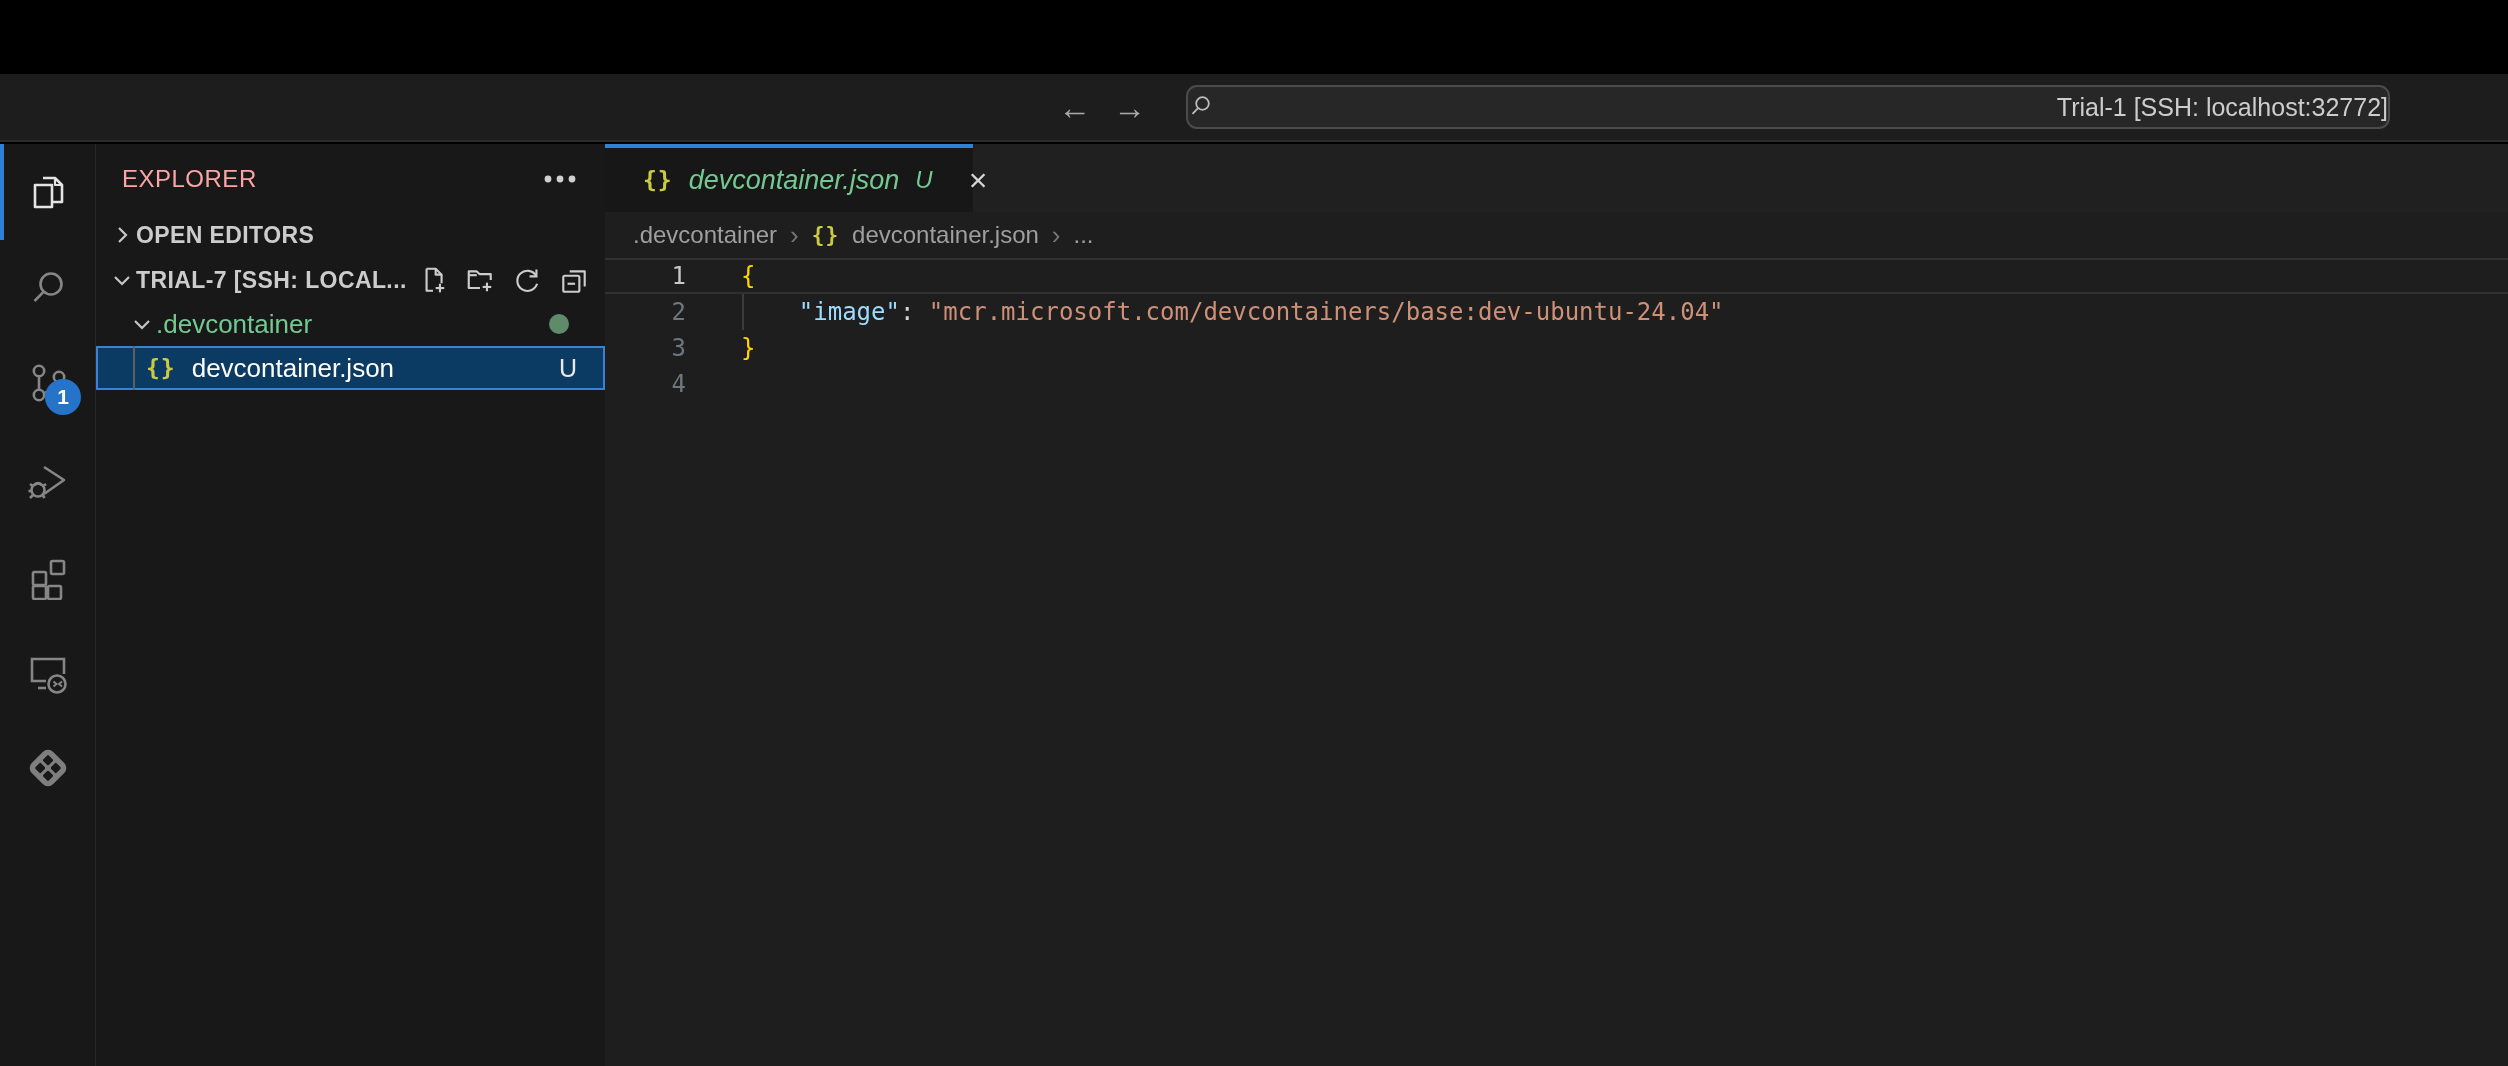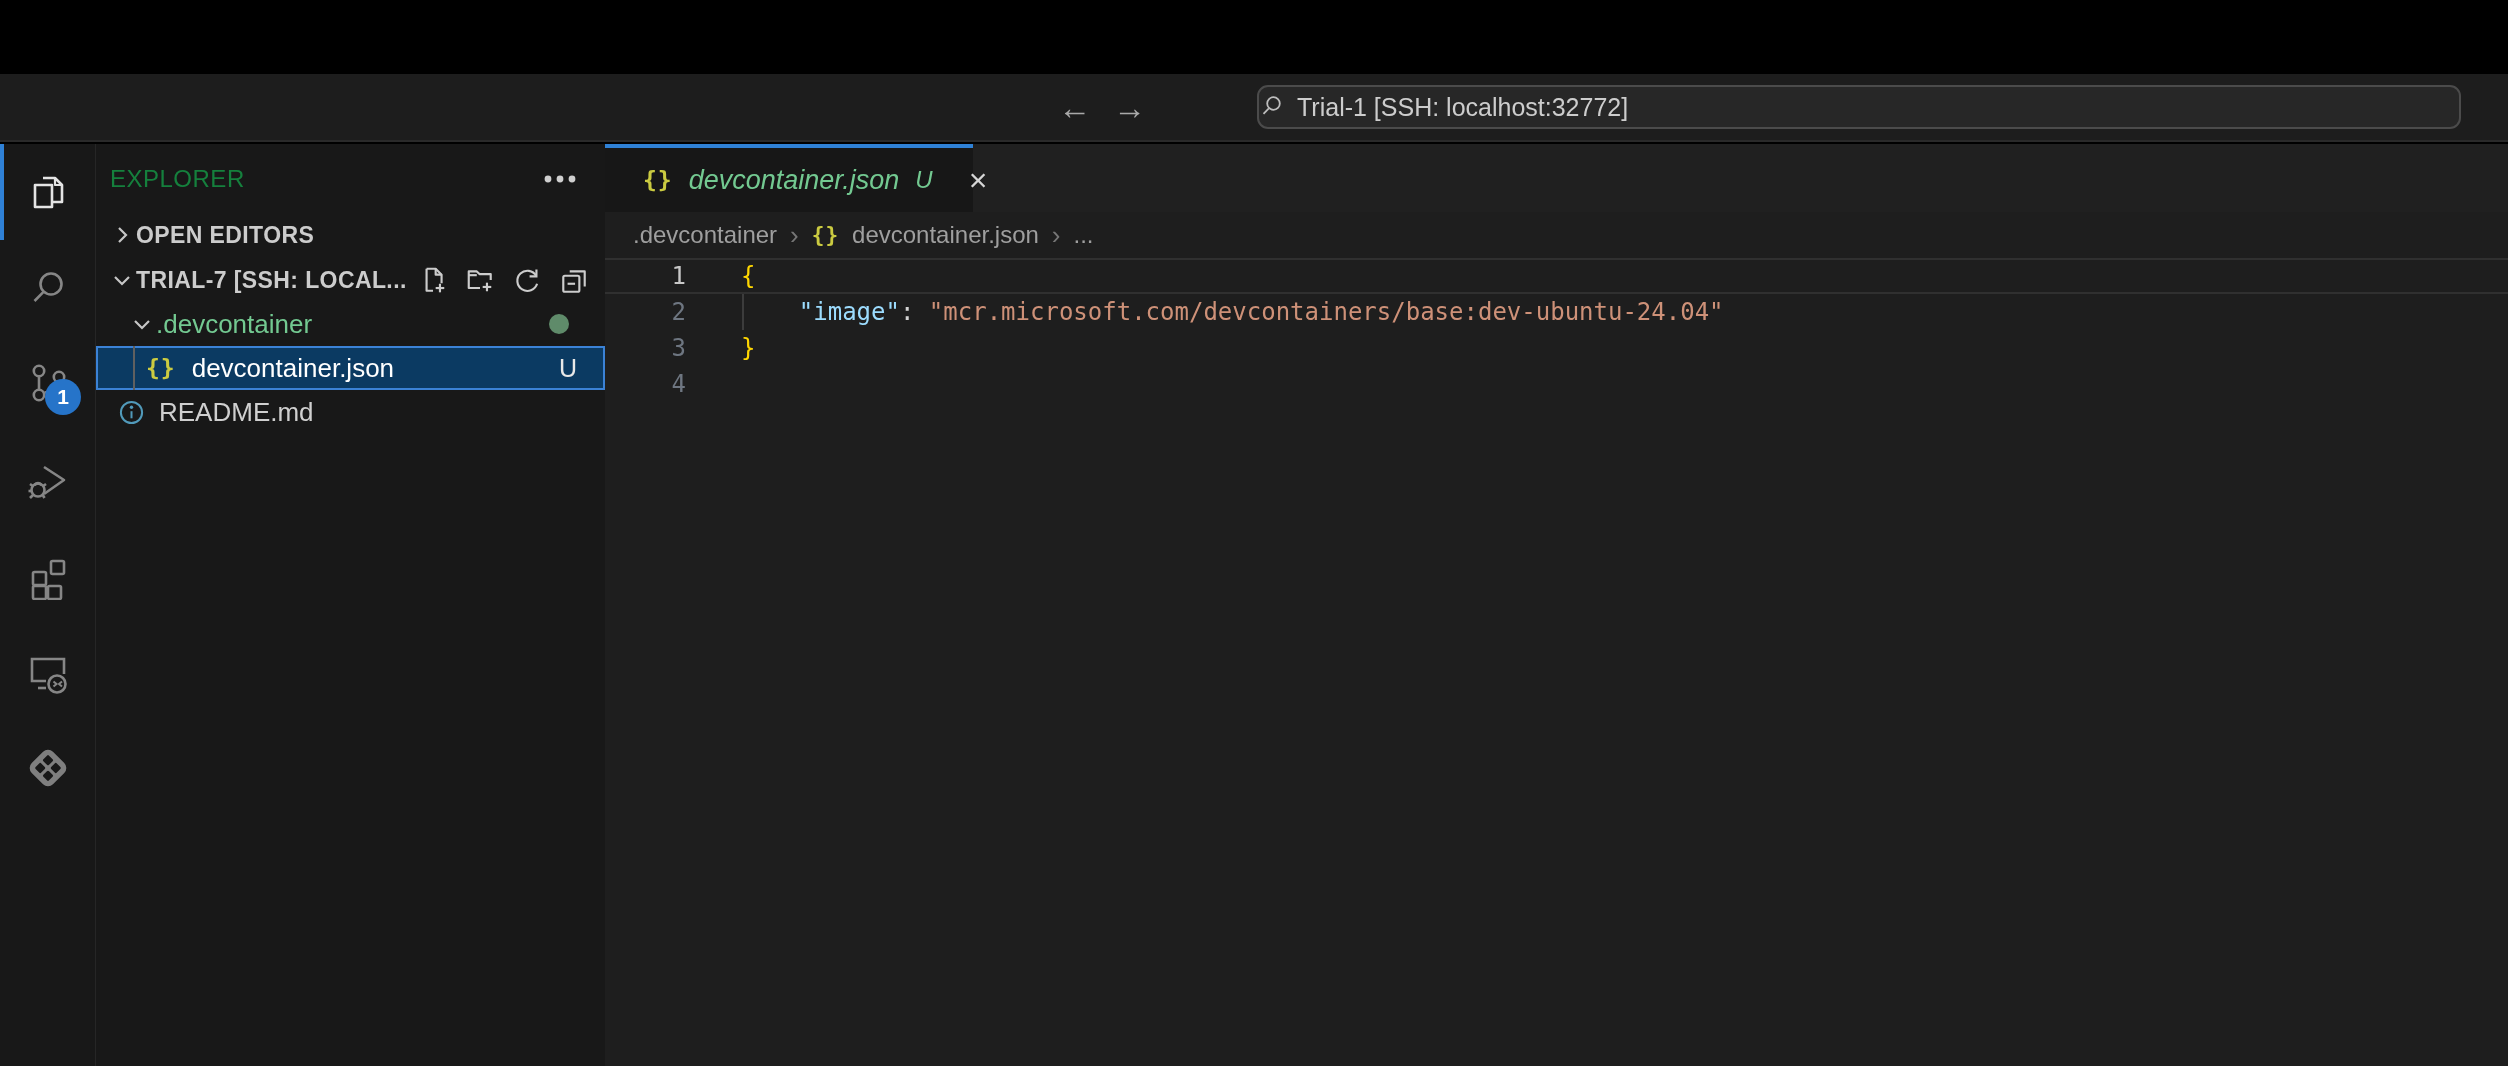--- a/index.html
+++ b/index.html
@@ -5,38 +5,38 @@
   html,body{margin:0;padding:0;background:#000;}
   body{width:2508px;height:1066px;position:relative;overflow:hidden;
        font-family:"Liberation Sans",sans-serif;-webkit-font-smoothing:antialiased;}
   .abs{position:absolute;}
 
   
   .menubar-black{left:0;top:0;width:2508px;height:74px;background:#000;}
   .titlebar{left:0;top:74px;width:2508px;height:68px;background:#1d1d1d;border-bottom:2px solid #2a2a2a;box-sizing:border-box;}
   .nav-arrows{left:1058px;top:74px;height:66px;display:flex;align-items:center;gap:22px;color:#a9a9a9;font-size:33px;}
   .nav-arrows span{line-height:1;cursor:default;}
-  .cmd-center{left:1257px;top:85px;width:1204px;height:44px;background:#272727;border:2px solid #4b4b4b;border-radius:11px;
-              box-sizing:border-box;display:flex;align-items:center;justify-content:flex-start;gap:12px;color:#cdcdcd;font-size:25px;}
+  .cmd-center{left:1186px;top:85px;width:1204px;height:44px;background:#272727;border:2px solid #4b4b4b;border-radius:11px;
+              box-sizing:border-box;display:flex;align-items:center;justify-content:space-between;gap:12px;color:#cdcdcd;font-size:25px;}
   .cmd-center svg{flex:0 0 auto;}
 
   
   .activitybar{left:0;top:144px;width:96px;height:922px;background:#181818;}
   .activitybar::after{content:"";position:absolute;right:0;top:0;bottom:0;width:1px;background:#262626;}
   .act-item{position:absolute;left:0;width:96px;height:96px;display:flex;align-items:center;justify-content:center;color:#868686;}
   .act-item svg{display:block;}
   .act-item.active{color:#e4e4e4;}
   .act-item.active::before{content:"";position:absolute;left:0;top:0;bottom:0;width:4px;background:#2f81d6;}
   .act-badge{position:absolute;right:15px;bottom:17px;width:36px;height:36px;border-radius:50%;background:#2674c9;
              color:#fff;font-size:21px;font-weight:700;display:flex;align-items:center;justify-content:center;}
 
   
   .sidebar{left:96px;top:144px;width:509px;height:922px;background:#181818;}
   .sb-header{position:absolute;left:0;top:0;width:509px;height:70px;display:flex;align-items:center;}
-  .sb-title{margin-left:14px;font-size:24px;color:#15803d;letter-spacing:.5px;}
+  .sb-title{margin-left:26px;font-size:24px;color:#fca5a5;letter-spacing:.5px;}
   .sb-more{position:absolute;right:28px;top:0;height:70px;display:flex;align-items:center;color:#cfcfcf;}
   .row{position:absolute;left:0;width:509px;height:44px;display:flex;align-items:center;color:#cccccc;font-size:26px;box-sizing:border-box;}
   .row .chev{display:flex;width:28px;flex:0 0 28px;justify-content:center;color:#c6c6c6;}
   .sec-label{font-weight:700;font-size:23px;letter-spacing:.4px;white-space:nowrap;}
   .row-openeditors{top:69px;padding-left:12px;}
   .row-workspace{top:114px;padding-left:12px;}
   .ws-actions{position:absolute;right:16px;top:0;height:44px;display:flex;align-items:center;gap:17px;color:#cccccc;}
   .ws-actions .act-btn{display:flex;}
   .row-folder{top:158px;padding-left:32px;color:#73c991;}
   .git-dot{position:absolute;right:36px;top:12px;width:20px;height:20px;border-radius:50%;background:#5f8b6a;}
@@ -245,30 +245,20 @@
     <span class="git-dot"></span>
   </div>
 
   <div class="row row-selected">
     <span class="indent-guide-tree"></span>
     <span class="json-glyph">{}</span>
     <span class="sel-label">devcontainer.json</span>
     <span class="git-letter">U</span>
   </div>
 
-  <div class="row row-readme">
-    <span class="file-ico">
-      <svg width="27" height="27" viewBox="0 0 27 27" fill="none" stroke="#519aba" stroke-width="2">
-        <circle cx="13.5" cy="13.5" r="10.6"></circle>
-        <line x1="13.5" y1="12.2" x2="13.5" y2="19.3"></line>
-        <circle cx="13.5" cy="8.2" r="1.7" fill="#519aba" stroke="none"></circle>
-      </svg>
-    </span>
-    <span>README.md</span>
-  </div>
 </div>
 
 <div class="abs editorarea">
   <div class="tabstrip">
     <div class="tab">
       <span class="json-glyph">{}</span>
       <span class="tab-label">devcontainer.json</span>
       <span class="tab-git">U</span>
       <span class="tab-close">×</span>
     </div>

